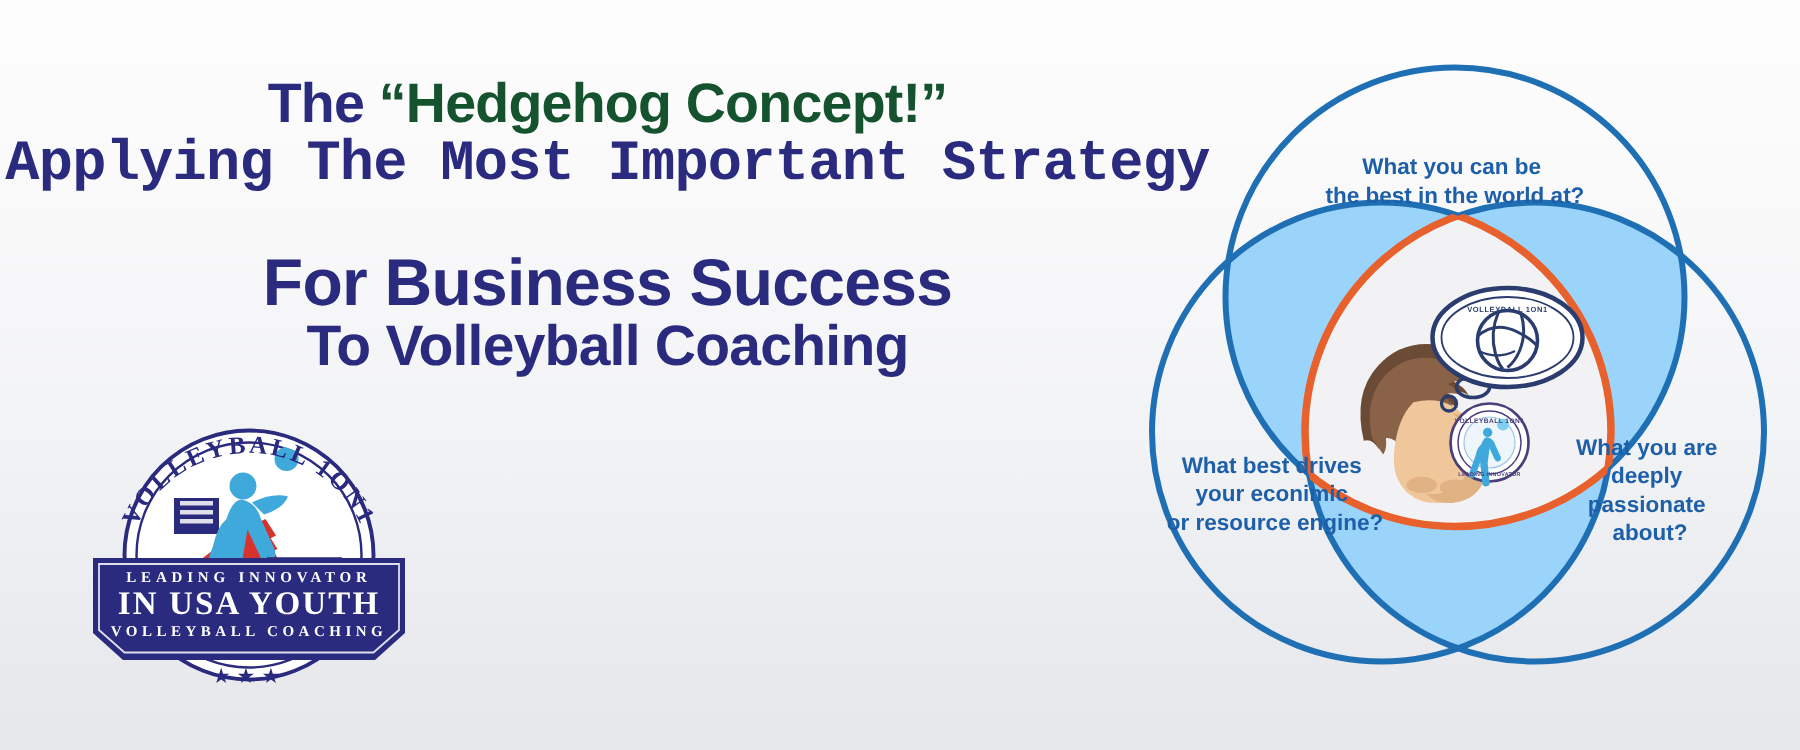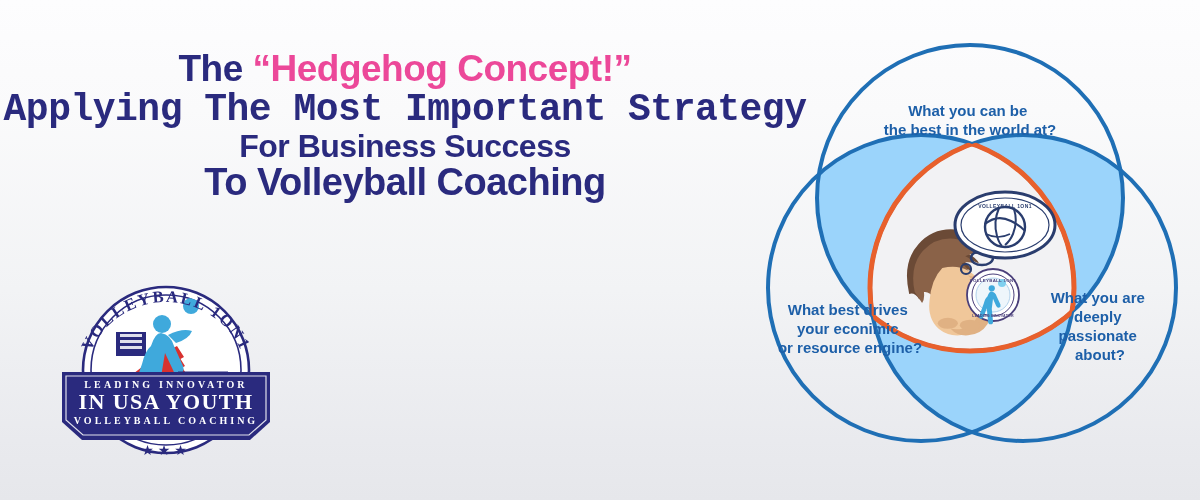--- a/index.html
+++ b/index.html
@@ -13,23 +13,23 @@
 
   
   .headline{
     position:absolute;left:0;top:50px;width:810px;text-align:center;
     font-weight:bold;line-height:1.04;letter-spacing:-0.5px;
     color:#2a2a7e;
   }
   .hl-line{display:block;white-space:nowrap;}
   .hl1{font-size:37px;margin-bottom:2px;}
   .hl2{font-size:38px;font-family:Liberation Mono, monospace;}
-  .hl3{font-size:32px;}
+  .hl3{font-size:44px;margin-top:36px;}
   .hl4{font-size:38px;}
-  .orange{color:#ec4899;}
+  .orange{color:#14532d;}
 
   
   .logo-wrap{position:absolute;left:60px;top:272px;width:212px;height:188px;}
   .logo-svg{display:block;width:212px;height:188px;}
 
   
   .venn{position:absolute;left:750px;top:20px;width:450px;height:460px;}
   .venn-svg{display:block;width:450px;height:460px;}
   .venn-label{
     font-family:"Liberation Sans", sans-serif;

